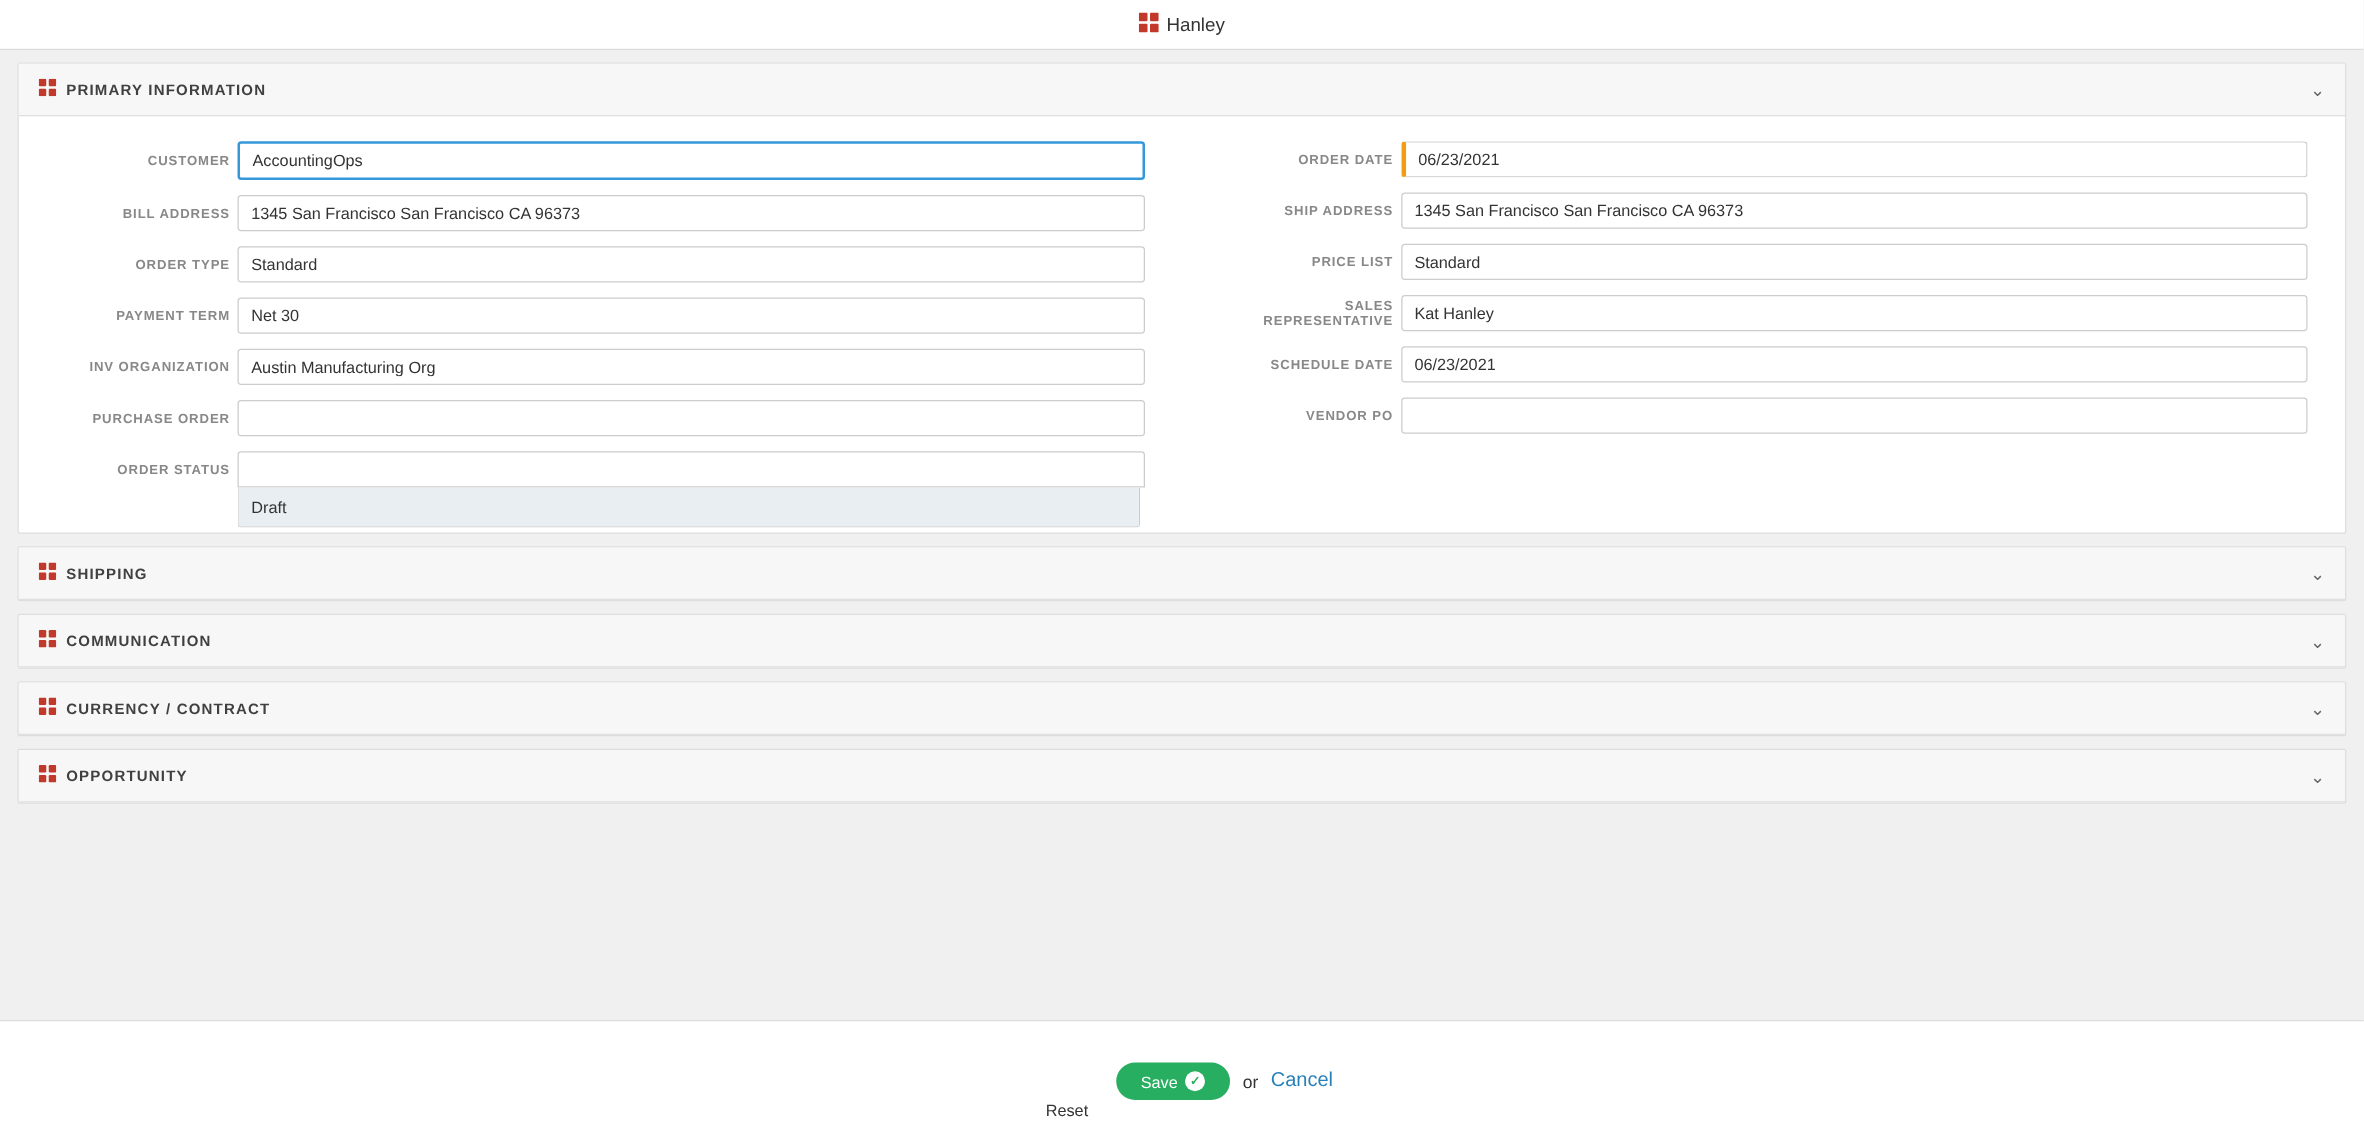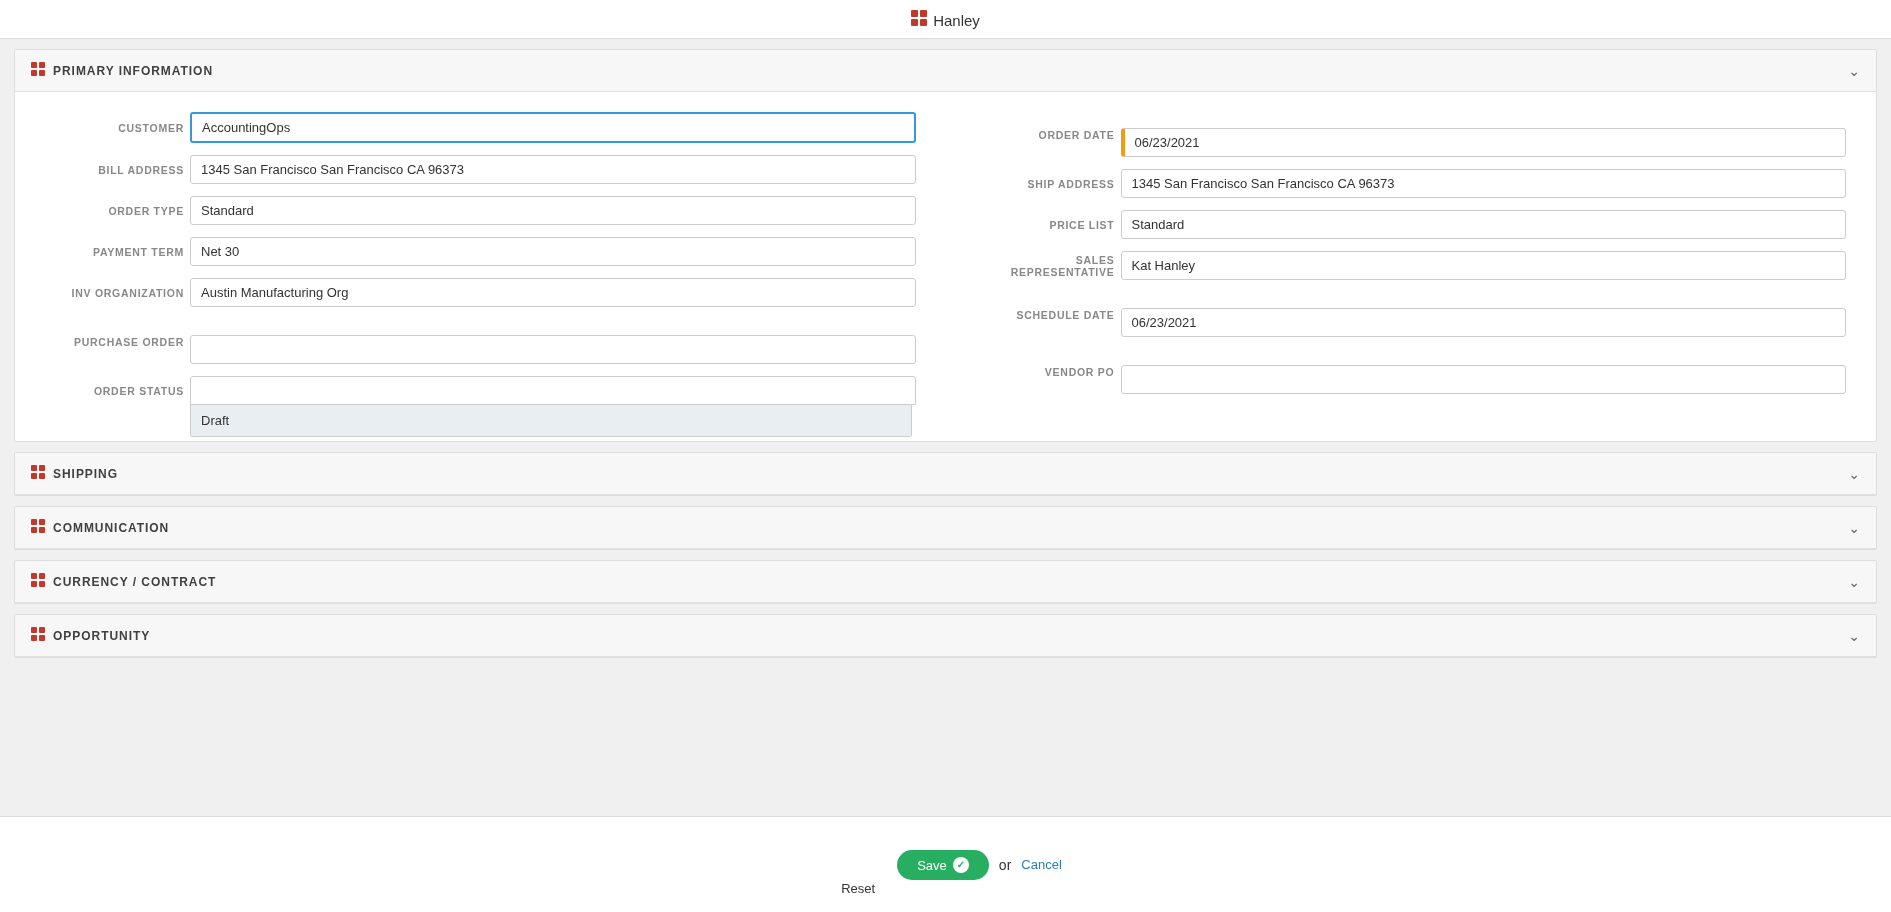--- a/index.html
+++ b/index.html
@@ -126,21 +126,20 @@
     }
 
     .form-input {
       width: 100%;
       padding: 6px 10px;
       border: 1px solid #ccc;
       border-radius: 3px;
       font-size: 13px;
       color: #333;
       background: #fff;
-      margin-top: 16px;
     }
 
     .form-input.date-field {
       border-left: 4px solid #f39c12;
     }
 
     
     .dropdown-open-container {
       position: relative;
     }
@@ -212,21 +211,21 @@
       font-weight: bold;
     }
     .footer-or {
       font-size: 14px;
       color: #333;
     }
     .btn-cancel {
       background: transparent;
       border: none;
       color: #2980b9;
-      font-size: 13px;
+      font-size: 16px;
       cursor: pointer;
       text-decoration: none;
     }
 
     .main-content {
       padding-bottom: 60px;
     }
   </style>
 </head>
 <body>

